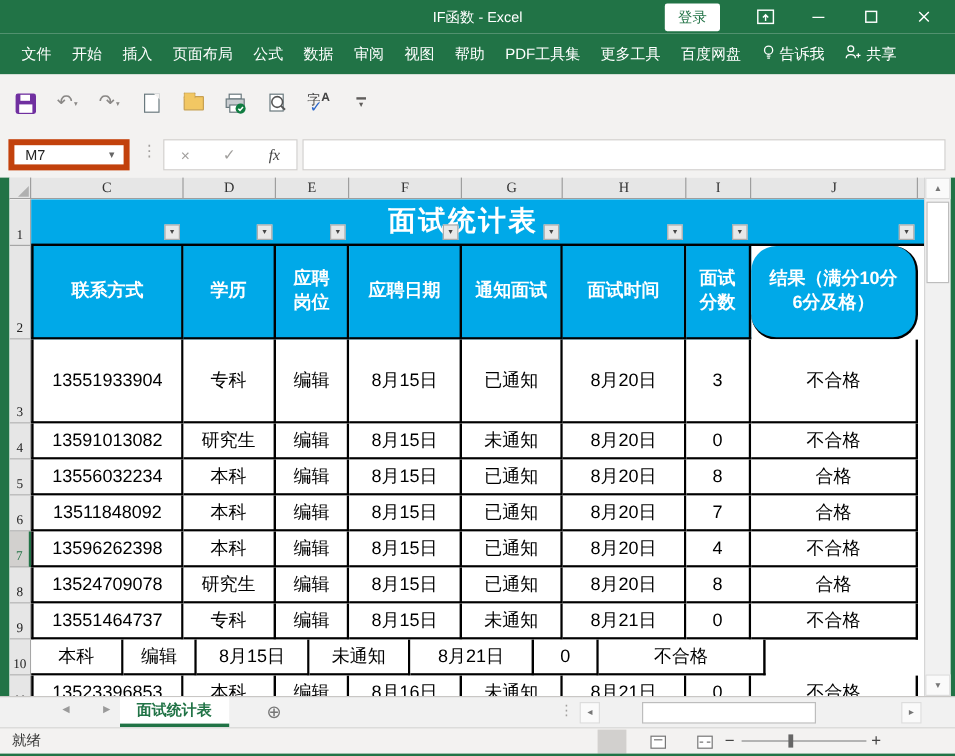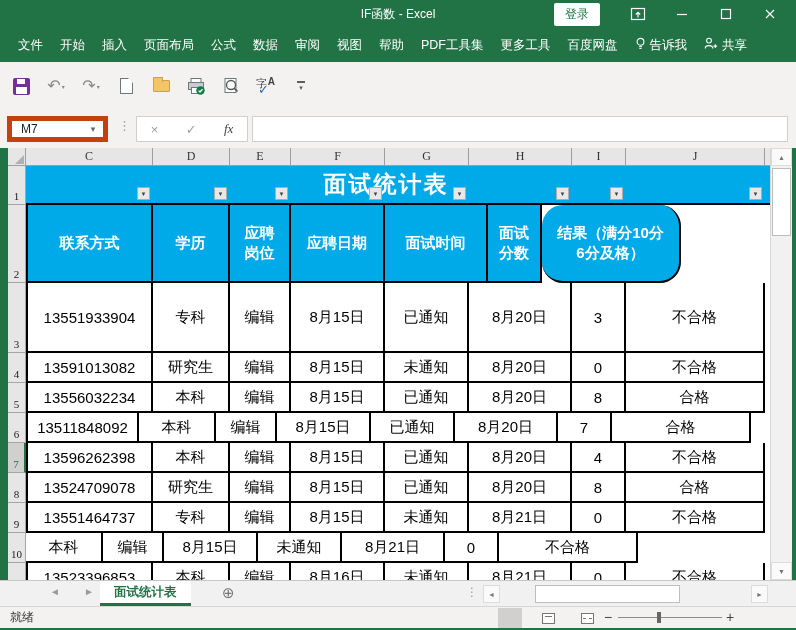--- a/index.html
+++ b/index.html
@@ -327,20 +327,21 @@
             </div>
           </div>
         </div>
         <div class="row" style="height: 78px;">
           <div class="rowhdr">2</div>
           <div class="hcell c0" style="width: 127px;">联系方式</div>
           <div class="hcell" style="width: 77px;">学历</div>
           <div class="hcell" style="width: 61px;">应聘
 岗位</div>
           <div class="hcell" style="width: 94px;">应聘日期</div>
+          <div class="hcell" style="width: 84px;">通知面试</div>
           <div class="hcell" style="width: 103px;">面试时间</div>
           <div class="hcell" style="width: 54px;">面试
 分数</div>
           <div class="hcell" style="width: 139px; border-radius: 21px;">结果（满分10分
 6分及格）</div>
         </div>
         <div class="row" style="height: 70px;">
           <div class="rowhdr">3</div>
           <div class="dcell c0" style="width: 127px;">13551933904</div>
           <div class="dcell" style="width: 77px;">专科</div>
@@ -368,21 +369,21 @@
           <div class="dcell" style="width: 77px;">本科</div>
           <div class="dcell" style="width: 61px;">编辑</div>
           <div class="dcell" style="width: 94px;">8月15日</div>
           <div class="dcell" style="width: 84px;">已通知</div>
           <div class="dcell" style="width: 103px;">8月20日</div>
           <div class="dcell" style="width: 54px;">8</div>
           <div class="dcell" style="width: 139px;">合格</div>
         </div>
         <div class="row" style="height: 30px;">
           <div class="rowhdr">6</div>
-          <div class="dcell c0" style="width: 113px;">13511848092</div>
+          <div class="dcell c0" style="width: 127px;">13511848092</div>
           <div class="dcell" style="width: 77px;">本科</div>
           <div class="dcell" style="width: 61px;">编辑</div>
           <div class="dcell" style="width: 94px;">8月15日</div>
           <div class="dcell" style="width: 84px;">已通知</div>
           <div class="dcell" style="width: 103px;">8月20日</div>
           <div class="dcell" style="width: 54px;">7</div>
           <div class="dcell" style="width: 139px;">合格</div>
         </div>
         <div class="row" style="height: 30px;">
           <div class="rowhdr active">7</div>

